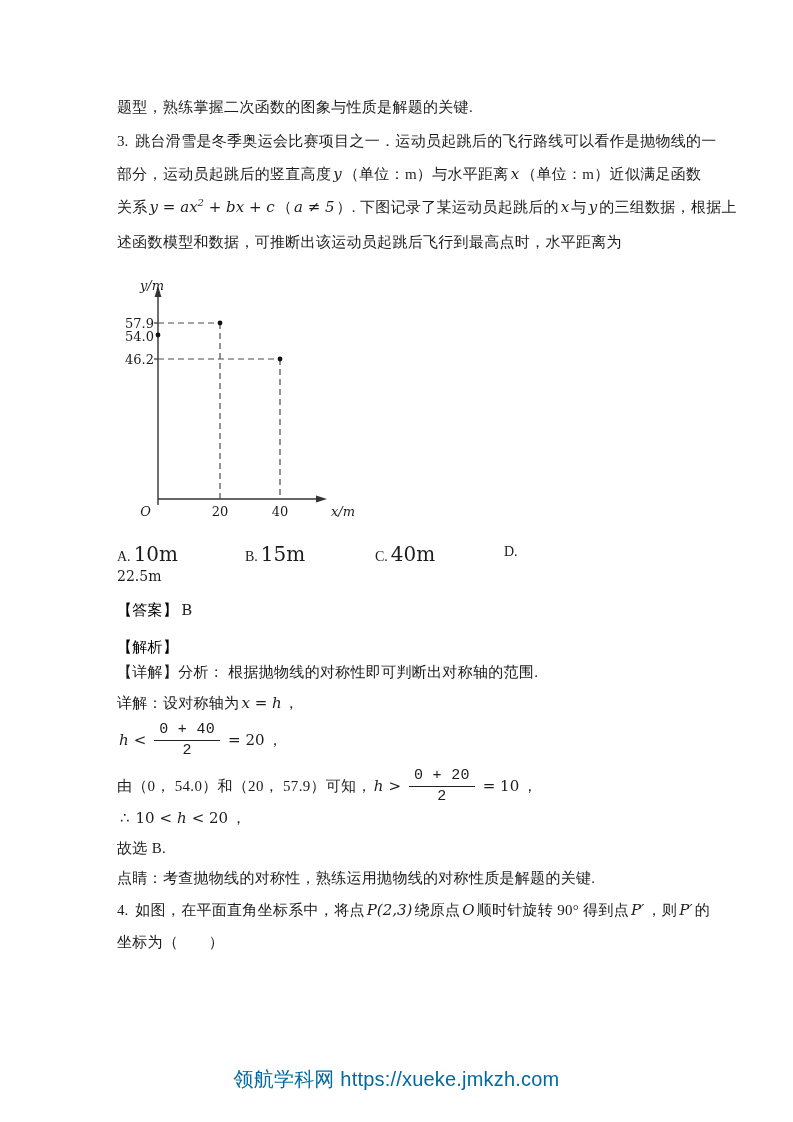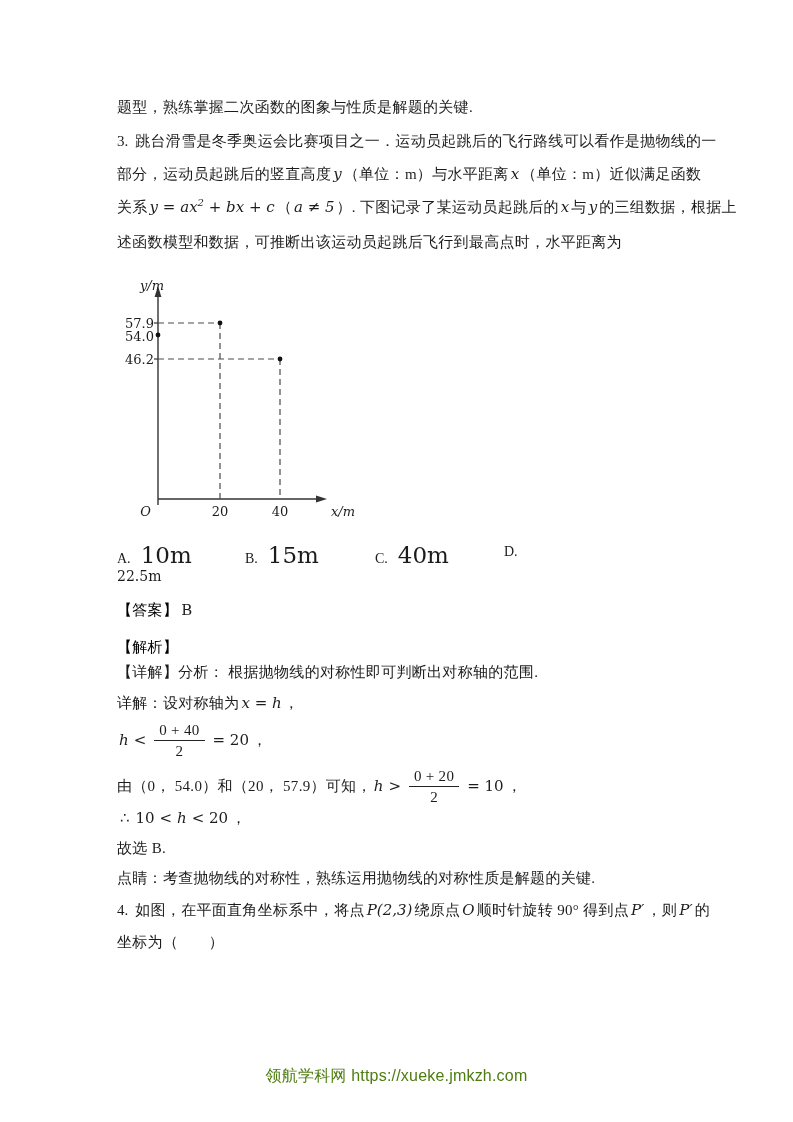--- a/index.html
+++ b/index.html
@@ -10,35 +10,35 @@
   .ln{position:absolute;left:117px;font-size:15px;line-height:21px;white-space:nowrap;letter-spacing:0.3px;}
   .m{font-family:"DejaVu Serif",serif;font-style:italic;letter-spacing:0;padding:0 2px;}
   .num{letter-spacing:0;}
   sup{font-size:10px;line-height:0;}
   .teal{color:#000000;}
   .gap{display:inline-block;width:7px;}
   
   .opts{position:absolute;left:117px;display:flex;}
   .opt{display:inline-block;}
   .olab{font-size:14px;letter-spacing:0;}
-  .oval{font-size:23px;font-family:"DejaVu Serif",serif;letter-spacing:0;margin-left:10px;}
+  .oval{font-size:20px;font-family:"DejaVu Serif",serif;letter-spacing:0;margin-left:3px;}
   .oval-wrap{font-size:14px;font-family:"DejaVu Serif",serif;letter-spacing:0;}
   
   .fracline{display:flex;align-items:center;height:44px;}
-  .fr{display:inline-flex;flex-direction:column;text-align:center;margin:0 5px;font-family:Liberation Serif, serif;line-height:18px;}
+  .fr{display:inline-flex;flex-direction:column;text-align:center;margin:0 5px;font-family:Liberation Mono, monospace;line-height:18px;}
   .fr .nu{display:block;padding:0 5px 1px;border-bottom:1px solid #222;}
   .fr .de{display:block;padding-top:1px;}
   .rel{font-family:"DejaVu Serif",serif;padding:0 3px;letter-spacing:0;}
   
   .graph{position:absolute;left:118px;top:278px;}
   .graph text{font-family:"DejaVu Serif",serif;font-size:13px;fill:#1c1c1c;}
   .graph .it{font-style:italic;}
   
   .footer{position:absolute;left:0;right:0;top:1066px;text-align:center;
-    font-family:"Liberation Sans",sans-serif;font-size:16px;color:#4d7c0f;letter-spacing:0.2px;}
+    font-family:"Liberation Sans",sans-serif;font-size:20px;color:#0369a1;letter-spacing:0.2px;}
 </style>
 </head>
 <body>
 
 <div class="ln" style="top:97px">题型，熟练掌握二次函数的图象与性质是解题的关键.</div>
 
 <div class="ln" style="top:131px">
   <span class="num">3.</span><span class="gap"></span><span>跳台滑雪是冬季奥运会比赛项目之一．运动员起跳后的飞行路线可以看作是抛物线的一</span>
 </div>
 <div class="ln" style="top:164px">

